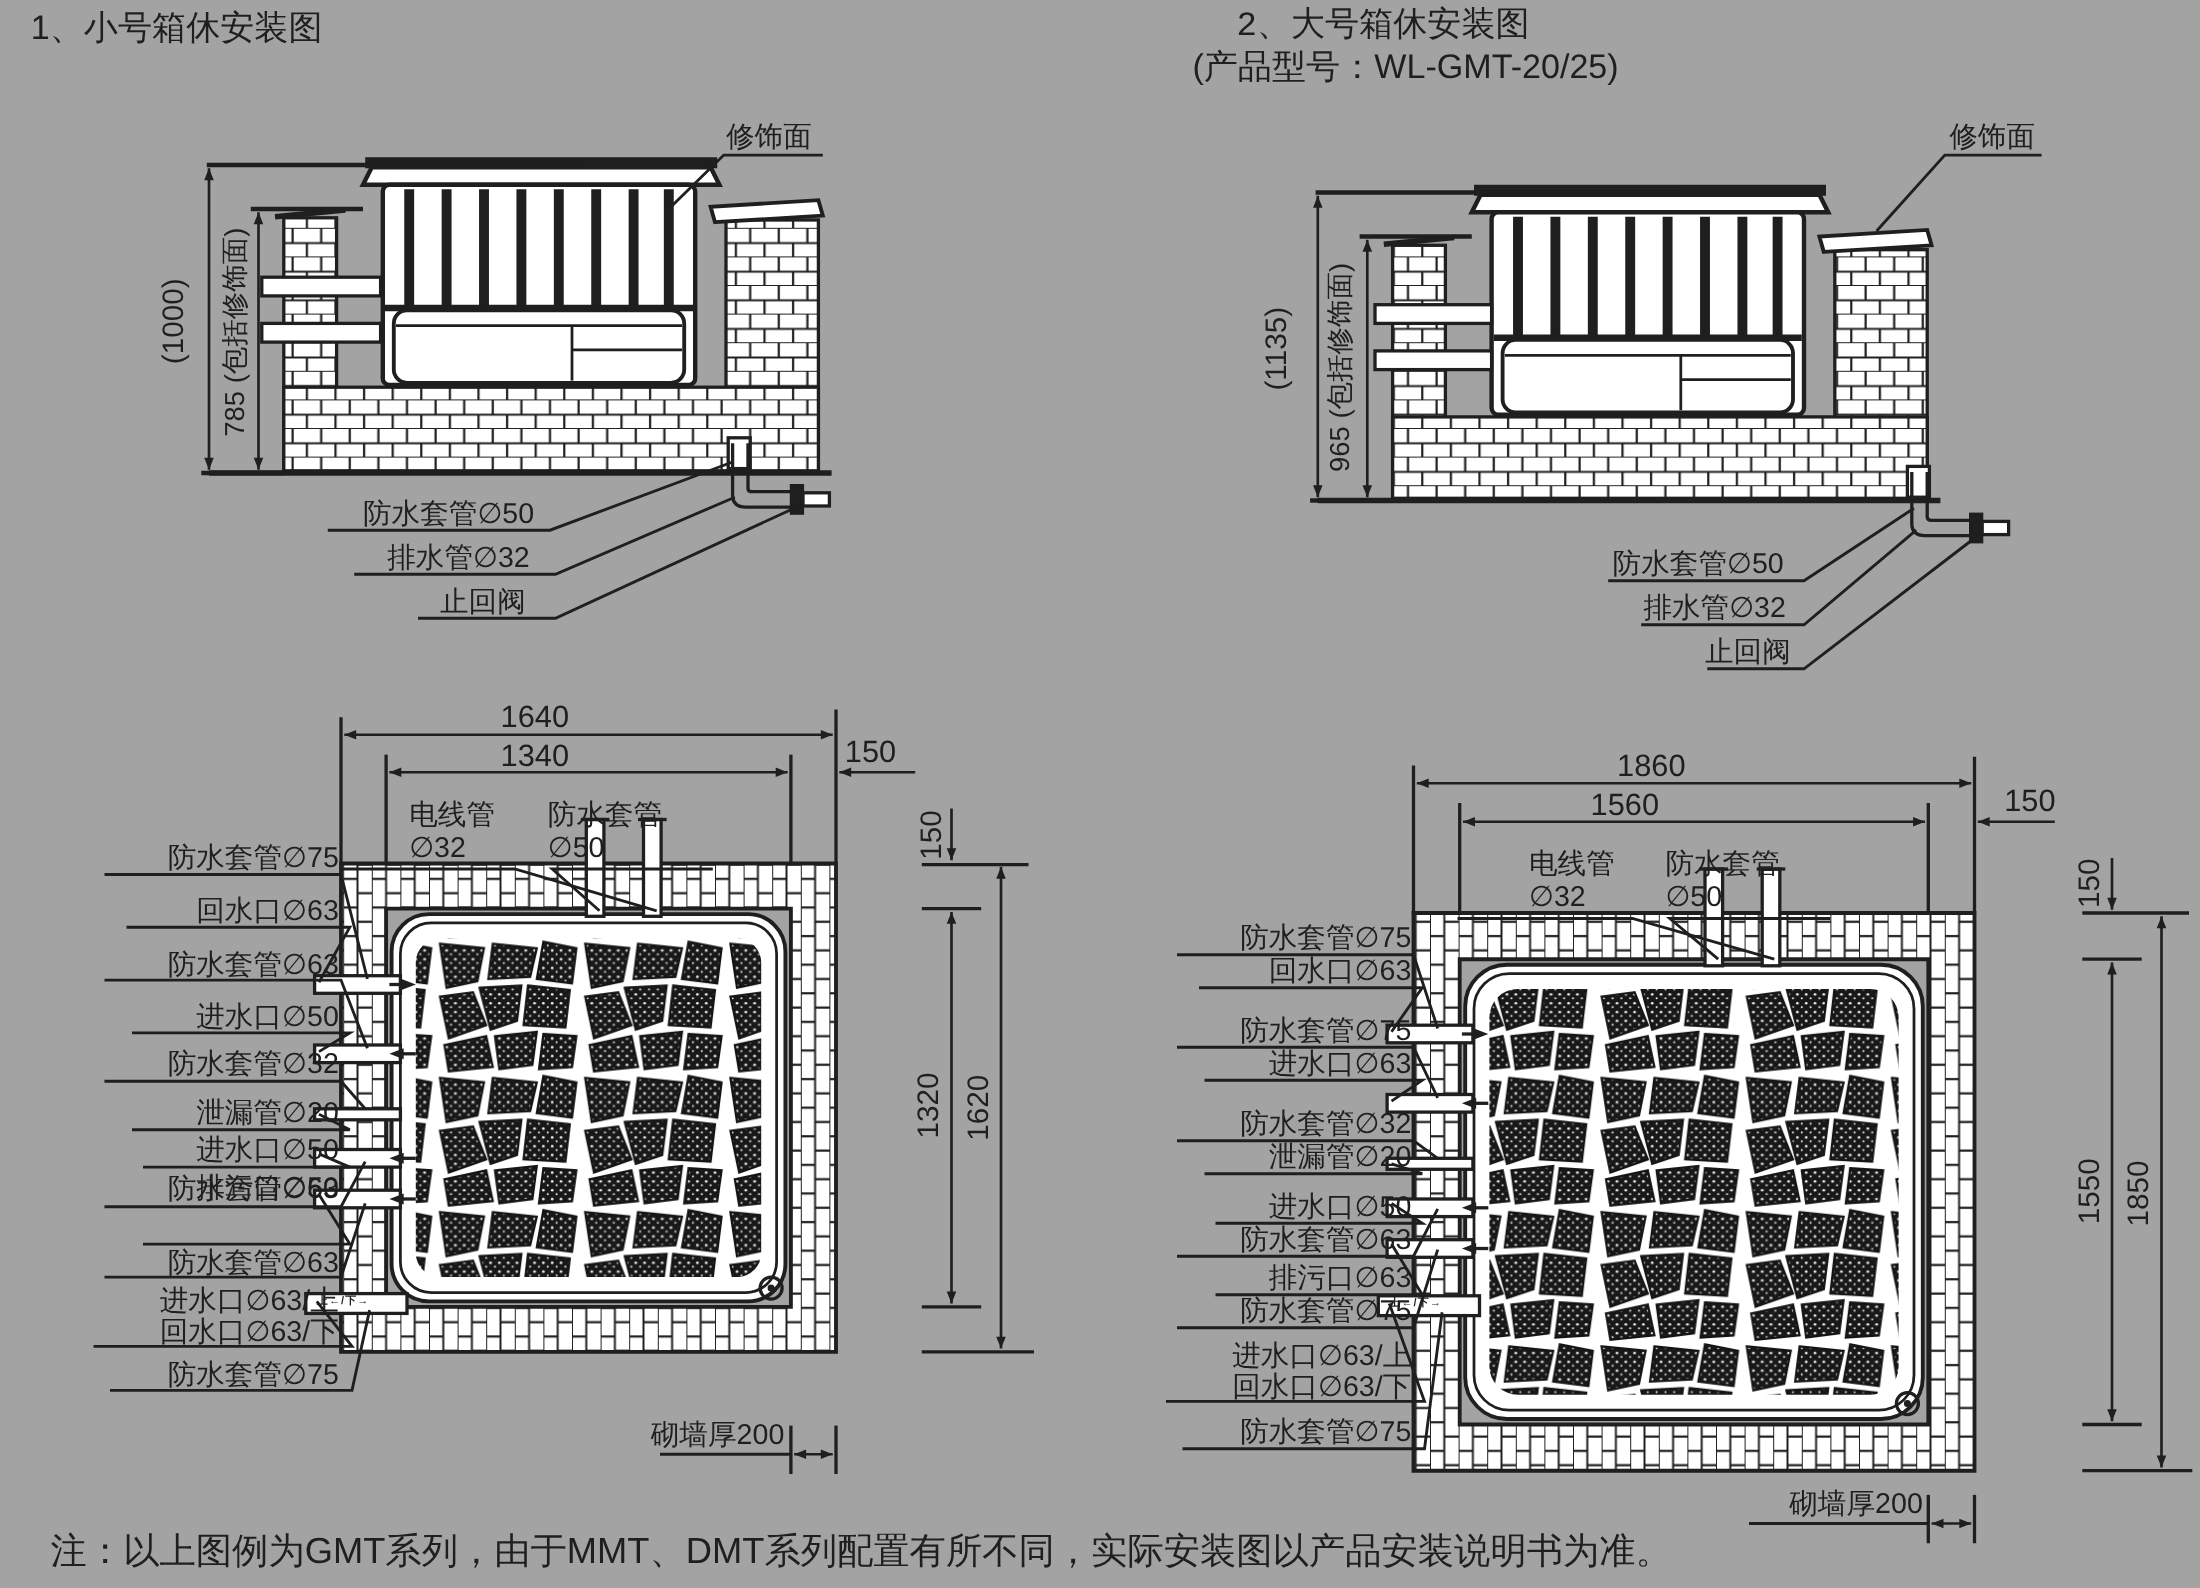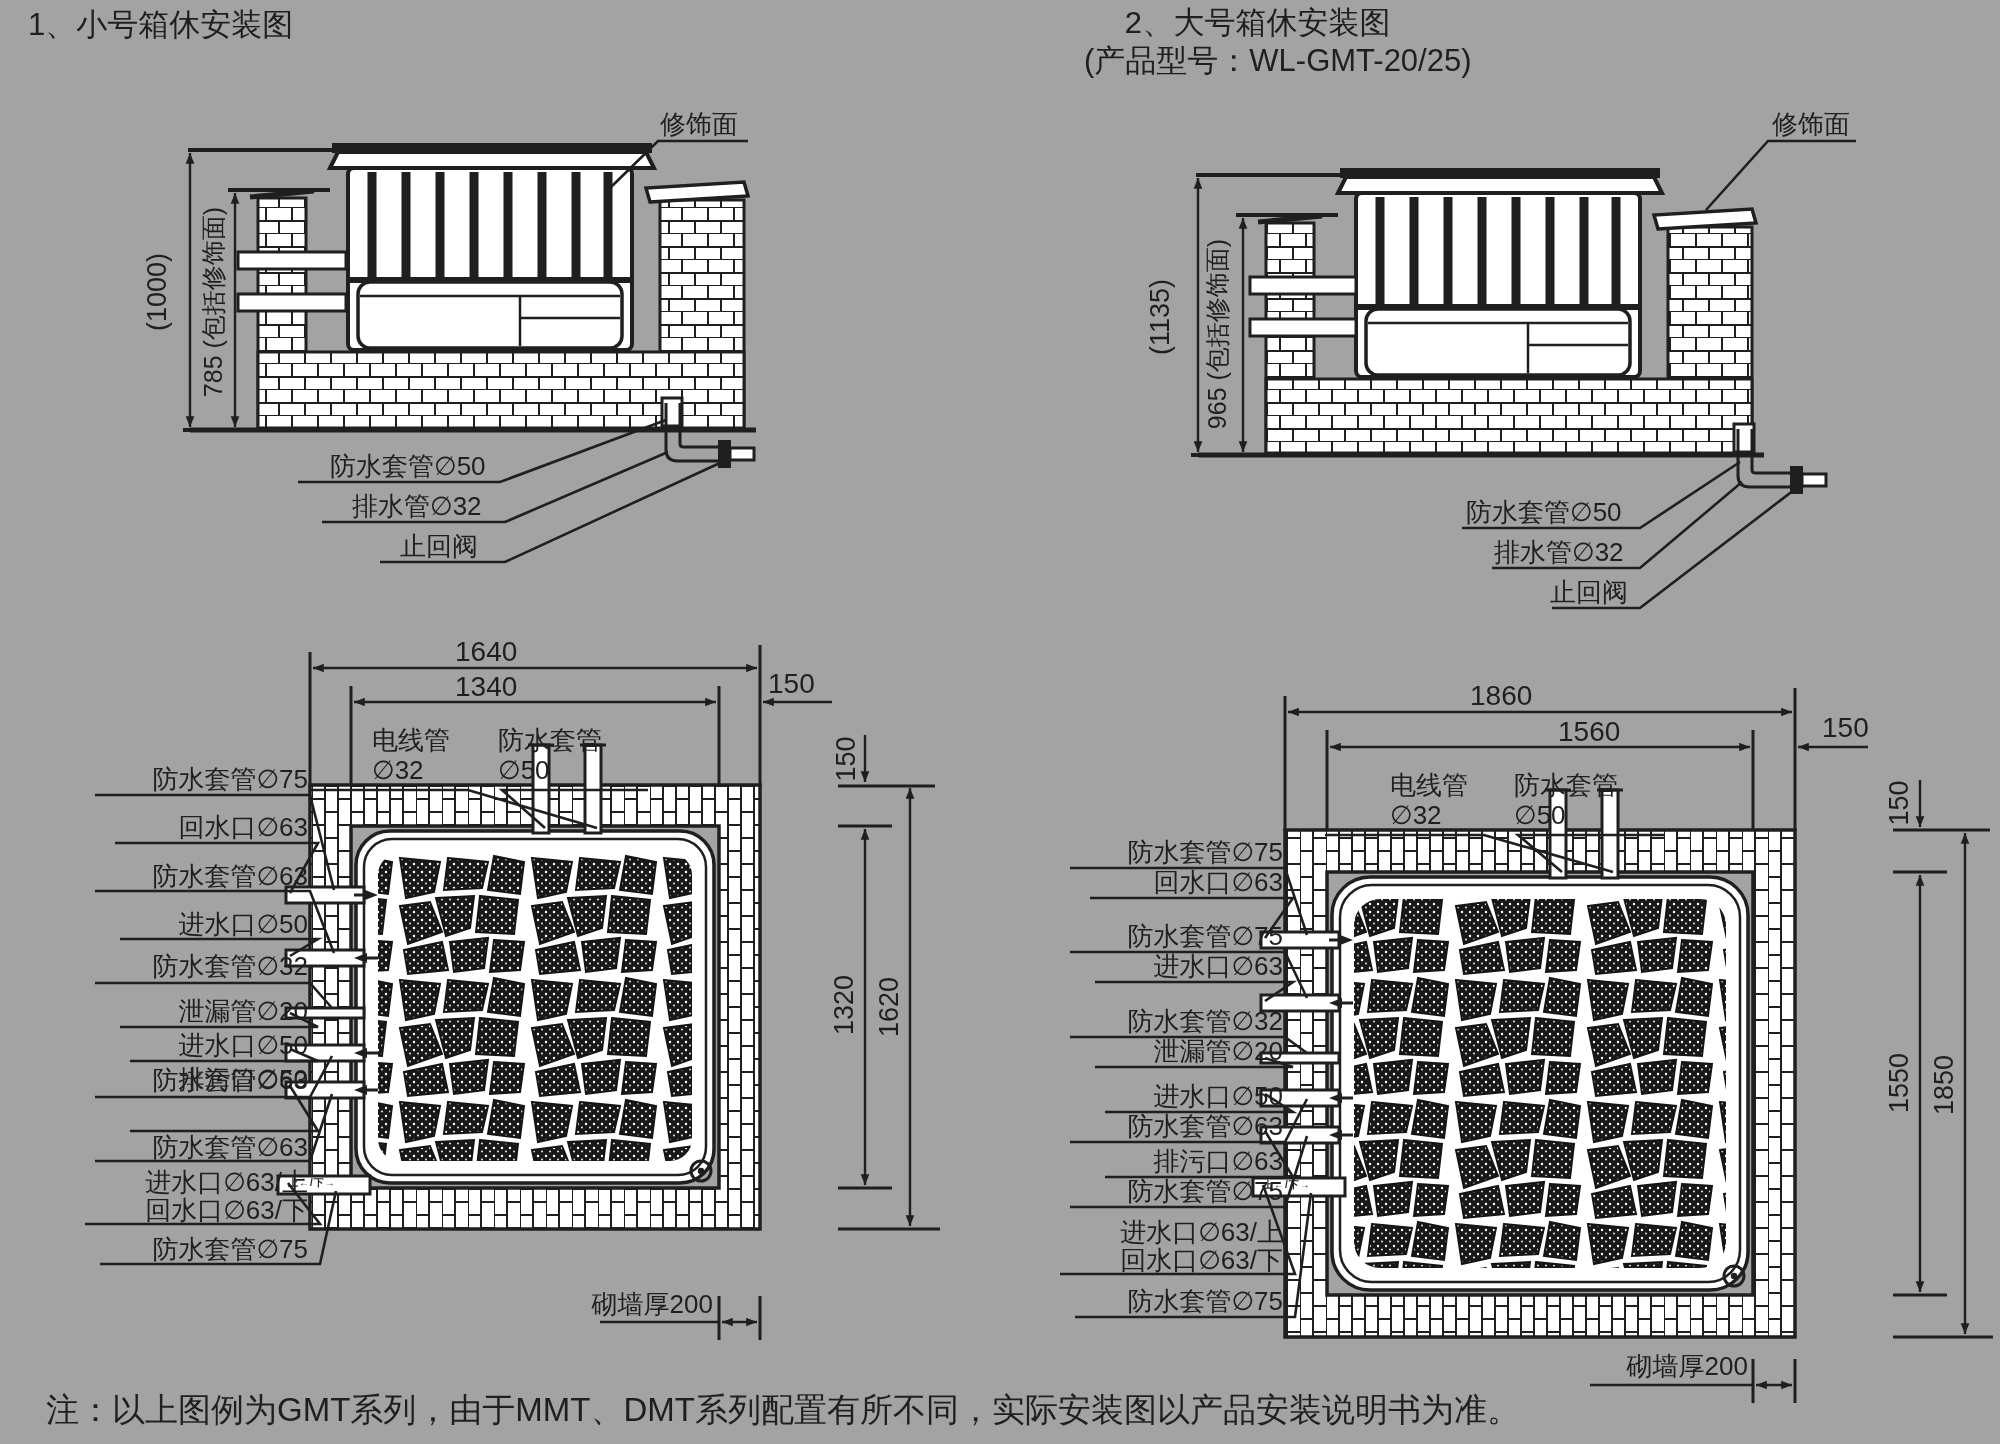--- a/index.html
+++ b/index.html
@@ -349,21 +349,21 @@
 <div class="lbl title" style="left:1084px;top:44px;">(产品型号：WL-GMT-20/25)</div>
 
 <div class="vtext dimnum" style="left:1100px;top:302px;width:120px;height:30px;">(1135)</div>
 <div class="vtext" style="left:1097px;top:319px;width:240px;height:30px;font-size:25px;">965 (包括修饰面)</div>
 <div class="lbl" style="left:1772px;top:110px;">修饰面</div>
 <div class="lbl" style="left:1466px;top:498px;">防水套管∅50</div>
 <div class="lbl" style="left:1494px;top:538px;">排水管∅32</div>
 <div class="lbl" style="left:1550px;top:578px;">止回阀</div>
 
 <div class="lbl dimnum c" style="left:1470px;top:680px;width:140px;">1860</div>
-<div class="lbl dimnum c" style="left:1558px;top:716px;width:140px;">1560</div>
+<div class="lbl dimnum c" style="left:1446px;top:716px;width:140px;">1560</div>
 <div class="lbl dimnum" style="left:1822px;top:712px;">150</div>
 
 <div class="lbl two c" style="left:1390px;top:771px;">
   <div>电线管</div>
   <div>∅32</div>
 </div>
 <div class="lbl two c" style="left:1514px;top:771px;">
   <div>防水套管</div>
   <div>∅50</div>
 </div>

